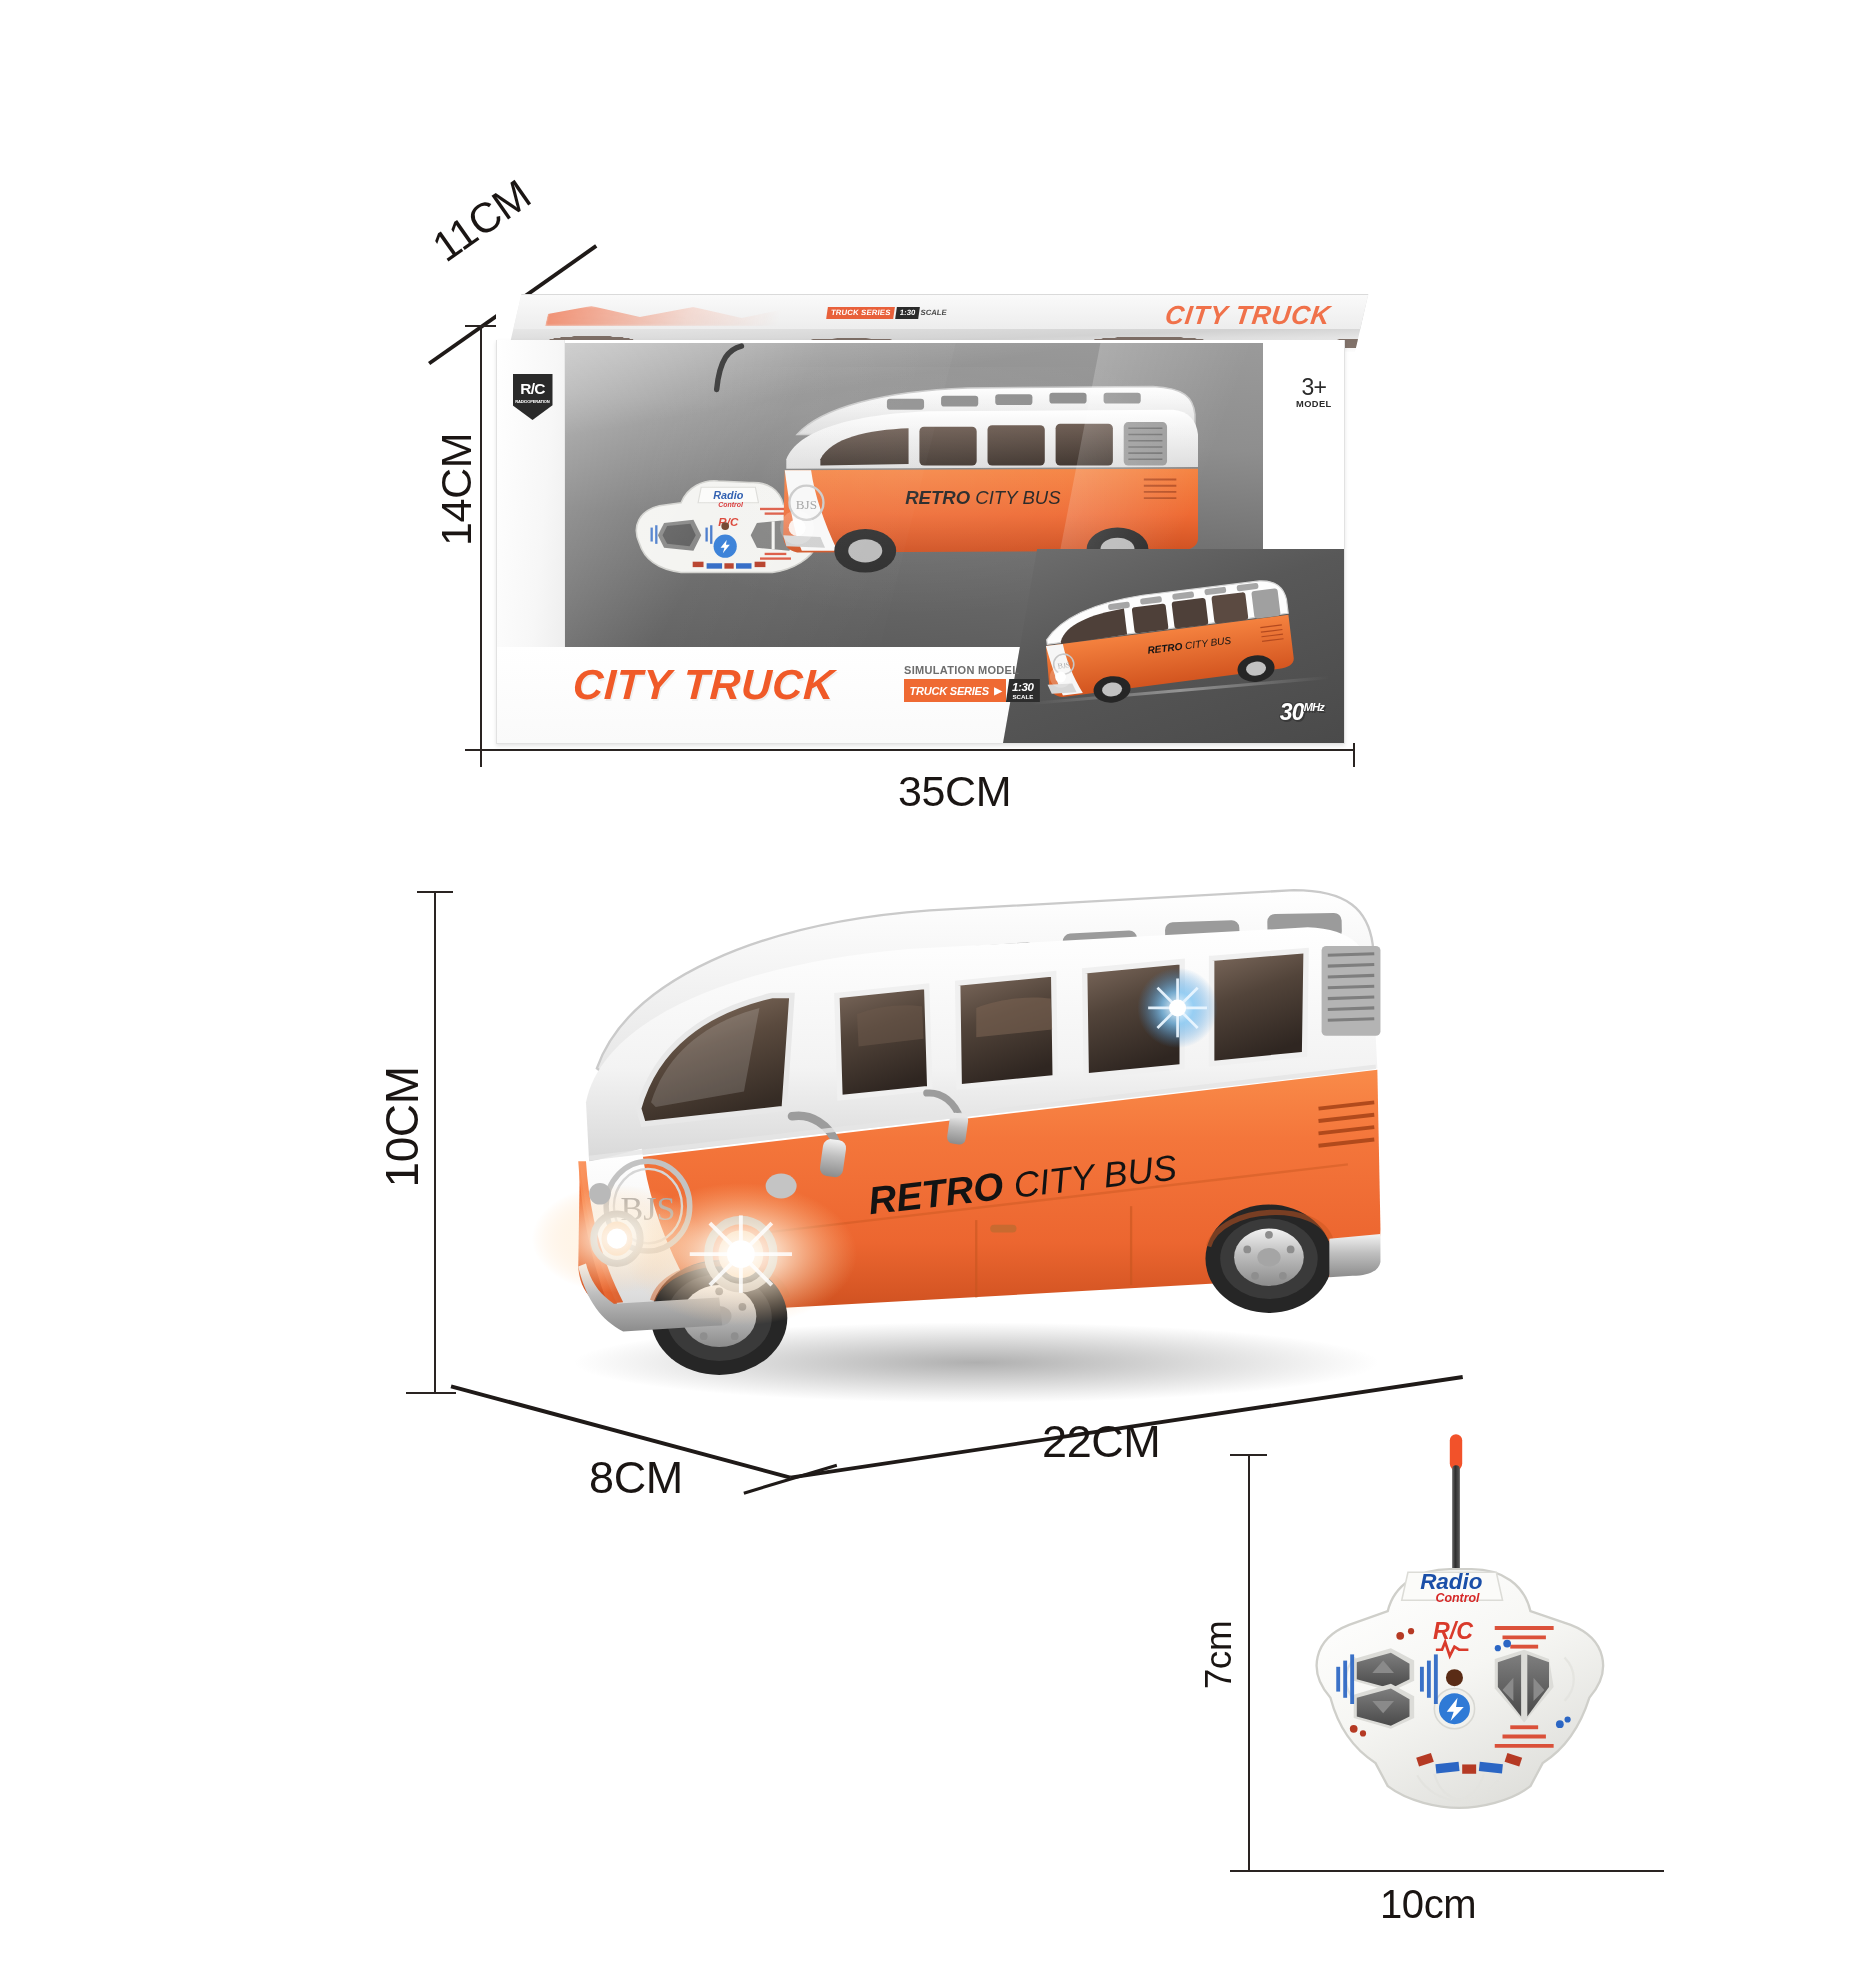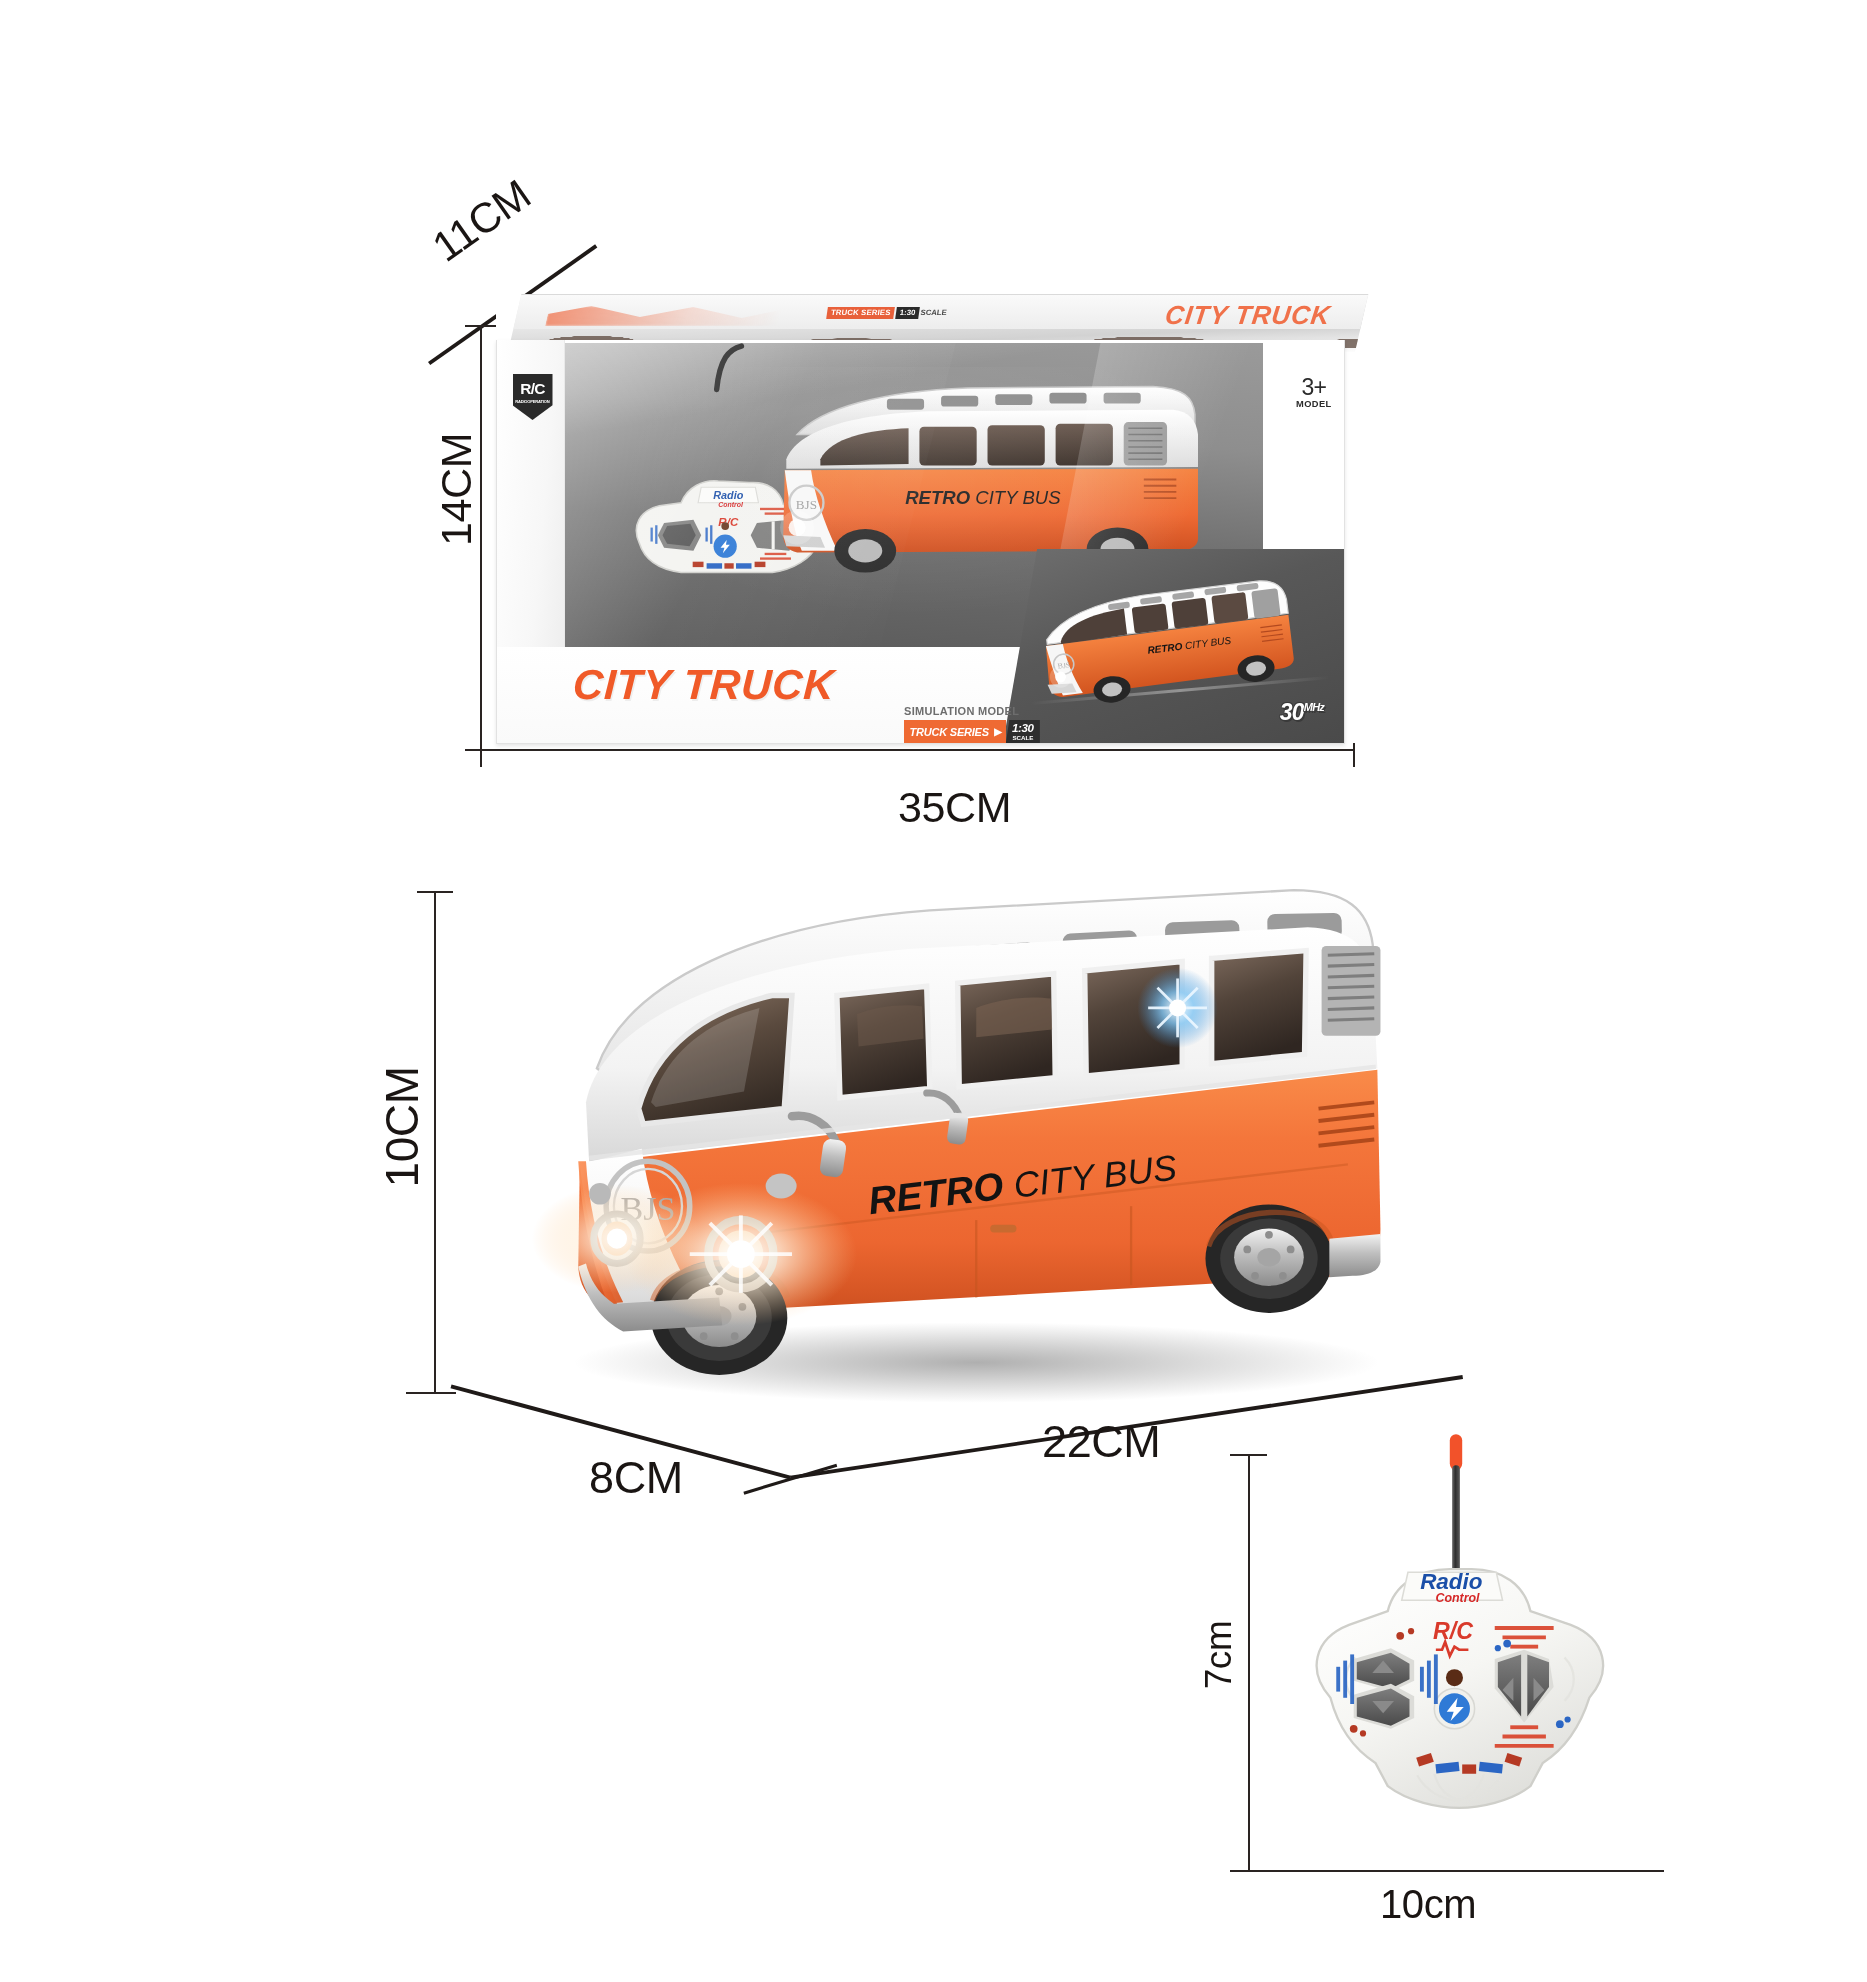--- a/index.html
+++ b/index.html
@@ -126,21 +126,21 @@
     position:absolute;left:0;bottom:0;width:100%;height:96px;
     background:linear-gradient(180deg,#ffffff,#fafafa);
   }
   .banner-title{
     position:absolute;left:76px;top:14px;
     font-size:42px;font-weight:700;font-style:italic;color:#f05a28;
     letter-spacing:0.8px;
     transform:skewX(-3deg);
     text-shadow:1.5px 1.5px 0 rgba(0,0,0,.06);
   }
-  .sim-block{position:absolute;left:407px;top:17px;width:139px;margin-top:41px;}
+  .sim-block{position:absolute;left:407px;top:17px;width:139px;}
   .sim-line{
     font-size:11px;font-weight:700;color:#6d6d6d;letter-spacing:0.3px;
     font-family:"Liberation Sans",sans-serif;
   }
   .sim-badges{display:flex;align-items:stretch;margin-top:3.1px;height:23px;}
   .sb-truck{
     background:#ef6a33;color:#fff;font-size:11px;font-weight:700;font-style:italic;
     padding:0 5.4px;display:flex;align-items:center;letter-spacing:-0.2px;
   }
   .sb-arrow{
@@ -199,21 +199,21 @@
     <div class="rule v" style="left:480px;top:325px;height:426px;"></div>
     <div class="tick" style="left:465px;top:325px;width:33px;height:2.3px;"></div>
     <div class="tick" style="left:465px;top:749px;width:33px;height:2.3px;"></div>
     <div class="dim" style="left:400px;top:465px;font-size:43px;transform:rotate(-90deg);transform-origin:center;">14CM</div>
   </div>
 
   <div>
     <div class="rule h" style="left:480px;top:749px;width:875px;"></div>
     <div class="tick" style="left:480px;top:734px;width:2.3px;height:33px;"></div>
     <div class="tick" style="left:1353px;top:734px;width:2.3px;height:33px;"></div>
-    <div class="dim" style="left:898px;top:767px;font-size:43px;margin-top:16px;">35CM</div>
+    <div class="dim" style="left:898px;top:767px;font-size:43px;">35CM</div>
   </div>
 
   <div id="pkg-figure">
     <div class="box-shell">
 
       <div class="box-lid">
         <div class="lid-card"></div>
         <div class="lid-smear"></div>
         <div class="lid-badge">
           <span class="lb1">TRUCK SERIES</span>

